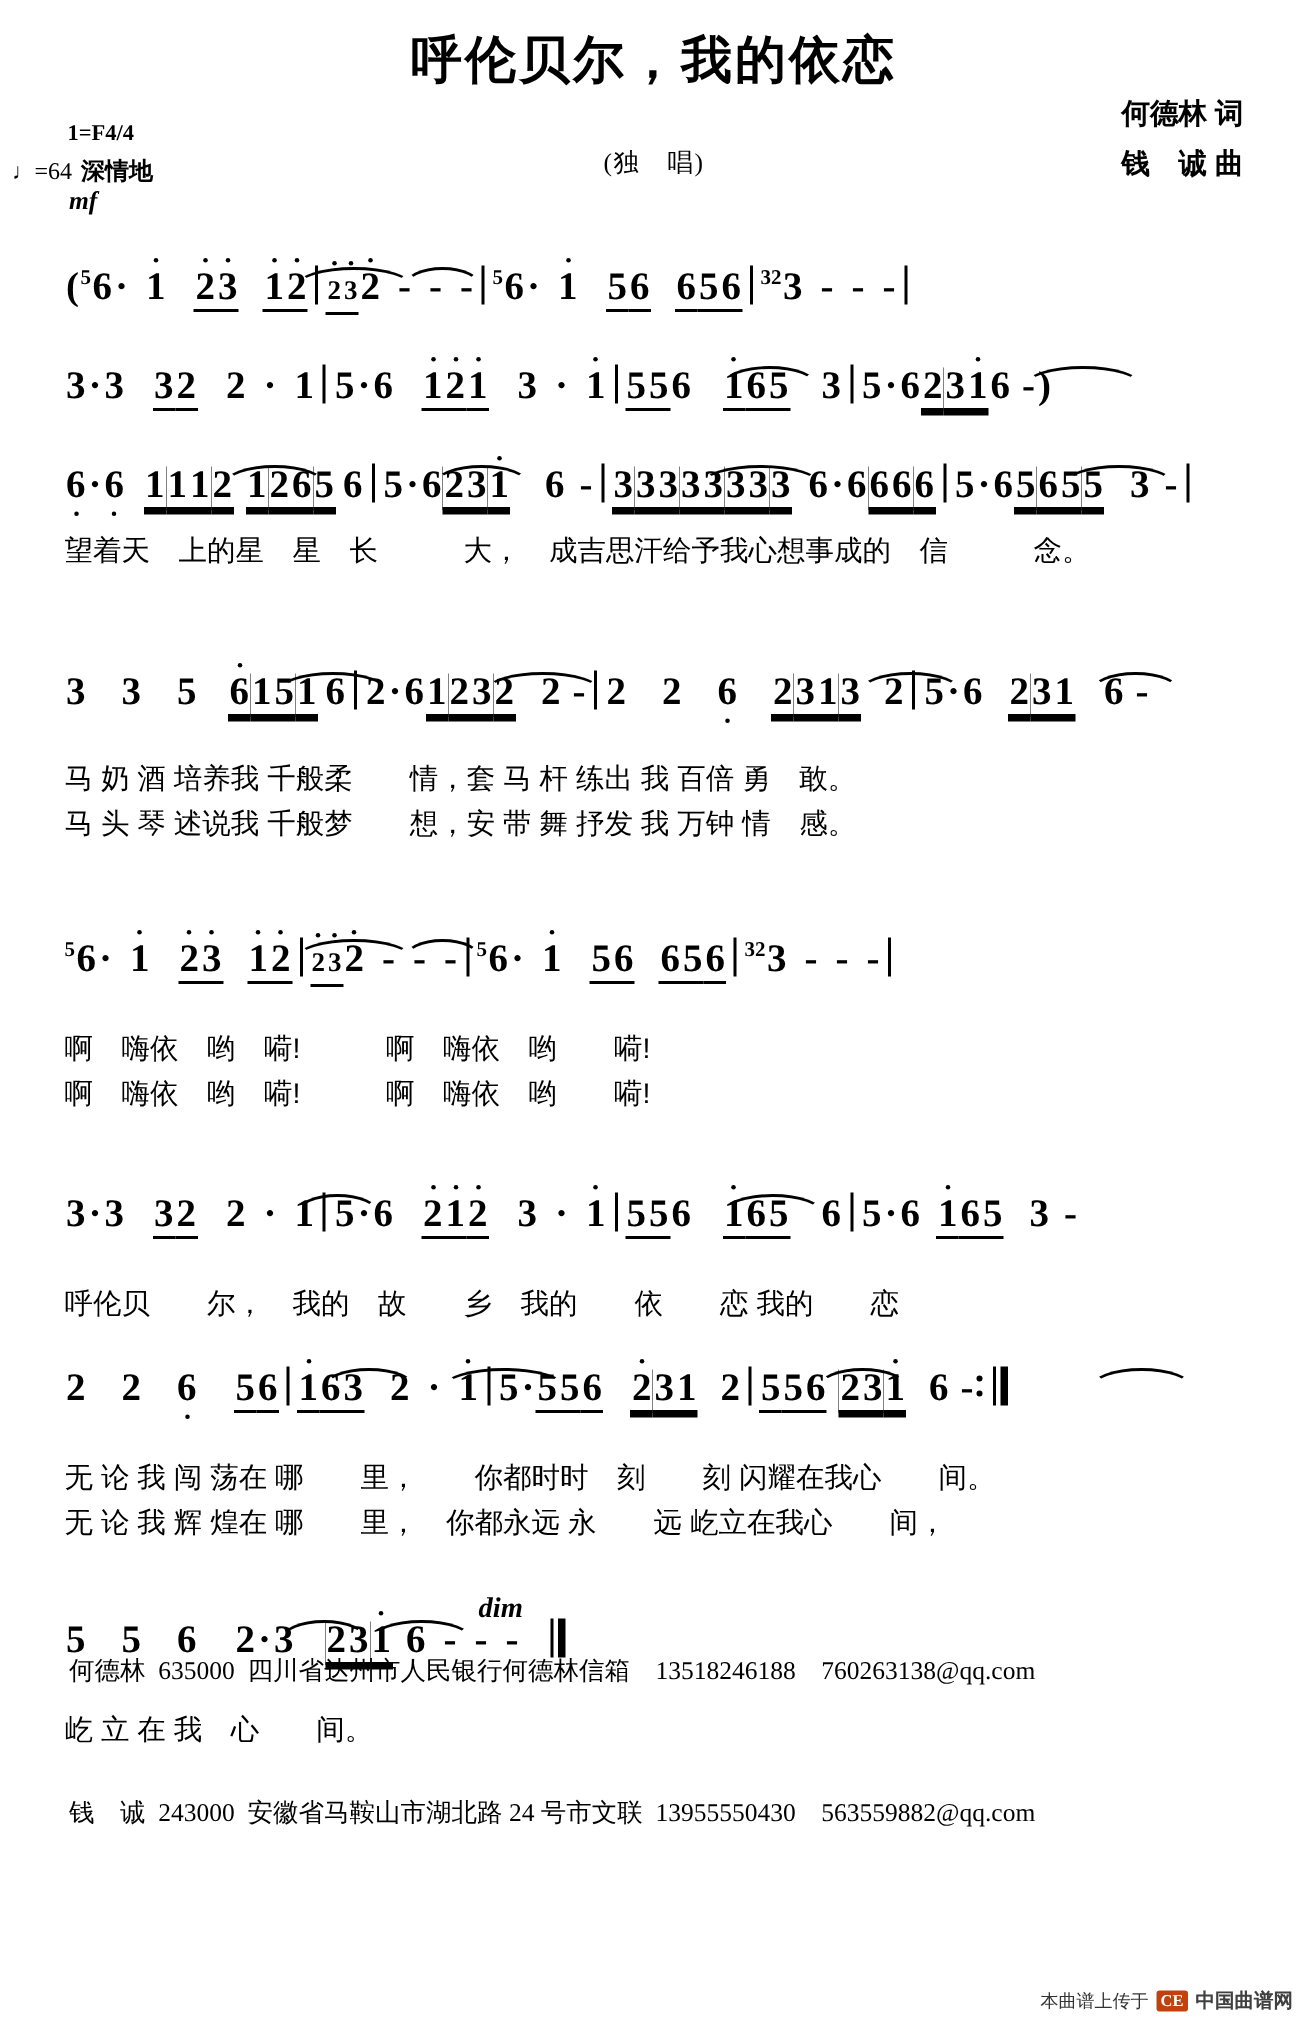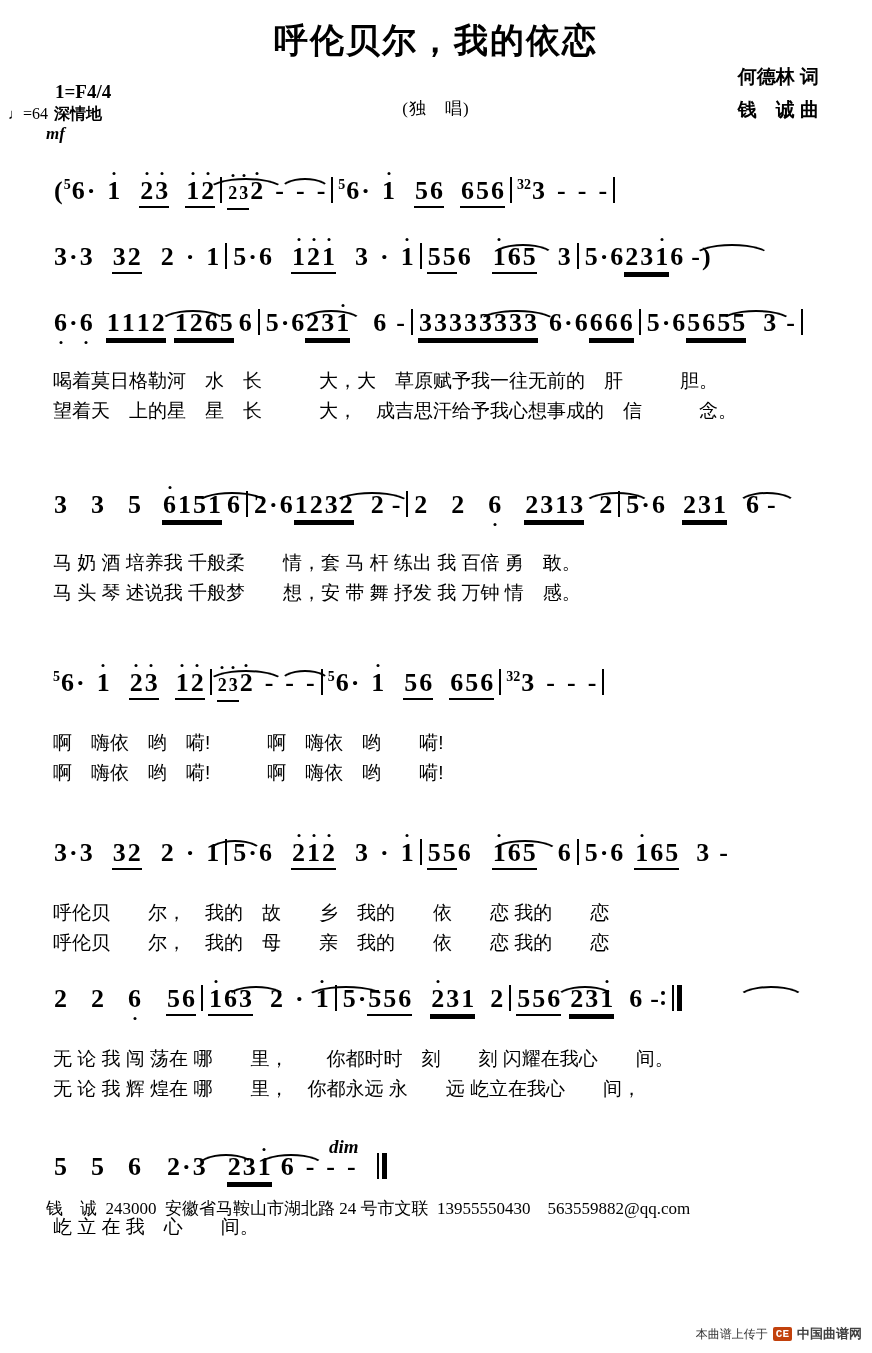--- a/index.html
+++ b/index.html
@@ -13,21 +13,21 @@
     position: relative;
     font-family: "Liberation Serif", serif;
     color: #000000;
     overflow: hidden;
   }
   .sheet {
     position: relative;
     width: 872px;
     height: 1353px;
     box-sizing: border-box;
-    padding: 0 47px;
+    padding: 0 37px;
   }
   
   .title {
     text-align: center;
     font-family: "Liberation Sans", sans-serif;
     font-weight: bold;
     font-size: 34px;
     letter-spacing: 2px;
     padding-top: 22px;
     line-height: 1.1;
@@ -35,21 +35,21 @@
   .meta-row {
     position: relative;
     height: 30px;
   }
   .key-sig {
     position: absolute;
     left: 8px;
     top: 22px;
     font-family: "Liberation Serif", serif;
     font-weight: bold;
-    font-size: 19px;
+    font-size: 15px;
   }
   .subtitle {
     text-align: center;
     font-size: 17px;
     padding-top: 8px;
     letter-spacing: 1px;
   }
   .credit {
     position: absolute;
     right: 6px;
@@ -164,21 +164,21 @@
     bottom: 66px;
     font-family: "Liberation Serif", serif;
     font-size: 17px;
     line-height: 1.85;
     white-space: pre;
   }
   .watermark {
     position: absolute;
     right: 10px;
     bottom: 10px;
-    font-family: Liberation Mono, monospace;
+    font-family: Liberation Serif, serif;
     font-size: 12px;
     color: #333;
     display: flex;
     align-items: center;
     gap: 5px;
   }
   .wm-logo {
     display: inline-block;
     background: #c2410c;
     color: #fff;
@@ -252,21 +252,20 @@
   </div>
 
   <div class="system">
     <div class="staff-line">
       <span class="n dotdn">6</span><span class="n aug">·</span><span class="n dotdn">6</span><span class="n u2" style="margin-left:12px">1</span><span class="n u2">1</span><span class="n u2">1</span><span class="n u2">2</span><span class="n u2" style="margin-left:8px">1</span><span class="n u2">2</span><span class="n u2">6</span><span class="n u2">5</span><span class="n" style="margin-left:4px">6</span><span class="bar"></span><span class="n">5</span><span class="n aug">·</span><span class="n">6</span><span class="n u2">2</span><span class="n u2">3</span><span class="n u2 dotup">1</span><span class="n" style="margin-left:22px">6</span><span class="n" style="margin-left:8px">-</span><span class="bar"></span><span class="n u2">3</span><span class="n u2">3</span><span class="n u2">3</span><span class="n u2">3</span><span class="n u2">3</span><span class="n u2">3</span><span class="n u2">3</span><span class="n u2">3</span><span class="n" style="margin-left:10px">6</span><span class="n aug">·</span><span class="n">6</span><span class="n u2">6</span><span class="n u2">6</span><span class="n u2">6</span><span class="bar"></span><span class="n">5</span><span class="n aug">·</span><span class="n">6</span><span class="n u2">5</span><span class="n u2">6</span><span class="n u2">5</span><span class="n u2">5</span><span class="n" style="margin-left:16px">3</span><span class="n" style="margin-left:8px">-</span><span class="bar"></span>
       <span class="slur" style="left:112px; top:2px; width:64px;"></span>
       <span class="slur" style="left:252px; top:2px; width:60px;"></span>
       <span class="slur" style="left:430px; top:2px; width:76px;"></span>
       <span class="slur" style="left:672px; top:2px; width:70px;"></span>
     </div>
-    <div class="lyrics" style="margin-top:14px;">喝着莫日格勒河　水　长　　　大，大　草原赋予我一往无前的　肝　　　胆。</div>
     <div class="lyrics">望着天　上的星　星　长　　　大，　成吉思汗给予我心想事成的　信　　　念。</div>
   </div>
 
   <div class="system" style="margin-top:62px;">
     <div class="staff-line">
       <span class="n">3</span><span class="n" style="margin-left:22px">3</span><span class="n" style="margin-left:22px">5</span><span class="n u2 dotup" style="margin-left:20px">6</span><span class="n u2">1</span><span class="n u2">5</span><span class="n u2">1</span><span class="n" style="margin-left:4px">6</span><span class="bar"></span><span class="n">2</span><span class="n aug">·</span><span class="n">6</span><span class="n u2">1</span><span class="n u2">2</span><span class="n u2">3</span><span class="n u2">2</span><span class="n" style="margin-left:16px">2</span><span class="n" style="margin-left:6px">-</span><span class="bar"></span><span class="n">2</span><span class="n" style="margin-left:22px">2</span><span class="n dotdn" style="margin-left:22px">6</span><span class="n u2" style="margin-left:22px">2</span><span class="n u2">3</span><span class="n u2">1</span><span class="n u2">3</span><span class="n" style="margin-left:14px">2</span><span class="bar"></span><span class="n">5</span><span class="n aug">·</span><span class="n">6</span><span class="n u2" style="margin-left:16px">2</span><span class="n u2">3</span><span class="n u2">1</span><span class="n" style="margin-left:18px">6</span><span class="n" style="margin-left:6px">-</span>
       <span class="slur" style="left:148px; top:2px; width:70px;"></span>
       <span class="slur" style="left:286px; top:2px; width:74px;"></span>
       <span class="slur" style="left:536px; top:2px; width:64px;"></span>
       <span class="slur" style="left:690px; top:2px; width:56px;"></span>
@@ -285,21 +284,20 @@
     <div class="lyrics">啊　嗨依　哟　嗬!　　　啊　嗨依　哟　　嗬!</div>
   </div>
 
   <div class="system" style="margin-top:48px;">
     <div class="staff-line">
       <span class="n">3</span><span class="n aug">·</span><span class="n">3</span><span class="n u1" style="margin-left:18px">3</span><span class="n u1">2</span><span class="n" style="margin-left:18px">2</span><span class="n aug" style="margin-left:10px">·</span><span class="n" style="margin-left:10px">1</span><span class="bar"></span><span class="n">5</span><span class="n aug">·</span><span class="n">6</span><span class="n u1 dotup" style="margin-left:18px">2</span><span class="n u1 dotup">1</span><span class="n u1 dotup">2</span><span class="n" style="margin-left:18px">3</span><span class="n aug" style="margin-left:10px">·</span><span class="n dotup" style="margin-left:10px">1</span><span class="bar"></span><span class="n u1">5</span><span class="n u1">5</span><span class="n">6</span><span class="n u1 dotup" style="margin-left:20px">1</span><span class="n u1">6</span><span class="n u1">5</span><span class="n" style="margin-left:20px">6</span><span class="bar"></span><span class="n">5</span><span class="n aug">·</span><span class="n">6</span><span class="n u1 dotup" style="margin-left:10px">1</span><span class="n u1">6</span><span class="n u1">5</span><span class="n" style="margin-left:16px">3</span><span class="n" style="margin-left:8px">-</span>
       <span class="slur" style="left:444px; top:2px; width:64px;"></span>
       <span class="slur" style="left:160px; top:2px; width:52px;"></span>
     </div>
     <div class="lyrics" style="margin-top:16px;">呼伦贝　　尔，　我的　故　　乡　我的　　依　　恋 我的　　恋</div>
-    <div class="lyrics">呼伦贝　　尔，　我的　母　　亲　我的　　依　　恋 我的　　恋</div>
   </div>
 
   <div class="system" style="margin-top:24px;">
     <div class="staff-line">
       <span class="n">2</span><span class="n" style="margin-left:22px">2</span><span class="n dotdn" style="margin-left:22px">6</span><span class="n u1" style="margin-left:24px">5</span><span class="n u1">6</span><span class="bar"></span><span class="n u1 dotup">1</span><span class="n u1">6</span><span class="n u1">3</span><span class="n" style="margin-left:16px">2</span><span class="n aug" style="margin-left:10px">·</span><span class="n dotup" style="margin-left:10px">1</span><span class="bar"></span><span class="n">5</span><span class="n aug">·</span><span class="n u1">5</span><span class="n u1">5</span><span class="n u1">6</span><span class="n u2 dotup" style="margin-left:18px">2</span><span class="n u2">3</span><span class="n u2">1</span><span class="n" style="margin-left:14px">2</span><span class="bar"></span><span class="n u1">5</span><span class="n u1">5</span><span class="n u1">6</span><span class="n u2" style="margin-left:8px">2</span><span class="n u2">3</span><span class="n u2 dotup">1</span><span class="n" style="margin-left:14px">6</span><span class="n" style="margin-left:6px">-</span><span class="repeat-dots"></span><span class="final-bar"><i></i><i class="thick"></i></span>
       <span class="slur" style="left:178px; top:2px; width:58px;"></span>
       <span class="slur" style="left:258px; top:2px; width:78px;"></span>
       <span class="slur" style="left:508px; top:2px; width:56px;"></span>
       <span class="slur" style="left:690px; top:2px; width:64px;"></span>
     </div>
@@ -311,20 +309,21 @@
     <div class="staff-line">
       <span class="n">5</span><span class="n" style="margin-left:22px">5</span><span class="n" style="margin-left:22px">6</span><span class="n" style="margin-left:24px">2</span><span class="n aug">·</span><span class="n">3</span><span class="n u2" style="margin-left:20px">2</span><span class="n u2">3</span><span class="n u2 dotup">1</span><span class="n" style="margin-left:8px">6</span><span class="n" style="margin-left:10px">-</span><span class="n" style="margin-left:10px">-</span><span class="n" style="margin-left:10px">-</span><span class="final-bar" style="margin-left:20px"><i></i><i class="thick"></i></span>
       <span class="slur" style="left:150px; top:2px; width:54px;"></span>
       <span class="slur" style="left:210px; top:2px; width:64px;"></span>
       <span style="position:absolute; left:282px; top:-16px; font-style:italic; font-weight:bold; font-size:19px;">dim</span>
     </div>
     <div class="lyrics" style="margin-top:16px;">屹 立 在 我　心　　间。</div>
   </div>
 
   <div class="footer">
+    <div>何德林  635000  四川省达州市人民银行何德林信箱    13518246188    760263138@qq.com</div>
     <div>钱　诚  243000  安徽省马鞍山市湖北路 24 号市文联  13955550430    563559882@qq.com</div>
   </div>
 
   <div class="watermark">
     <span>本曲谱上传于</span>
     <span class="wm-logo">CE</span>
     <span class="wm-red">中国曲谱网</span>
   </div>
 
 </div>

